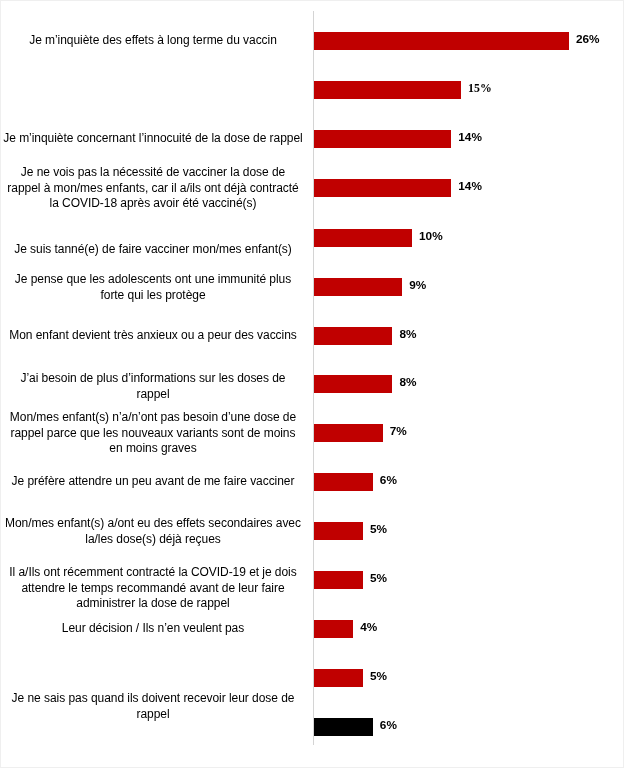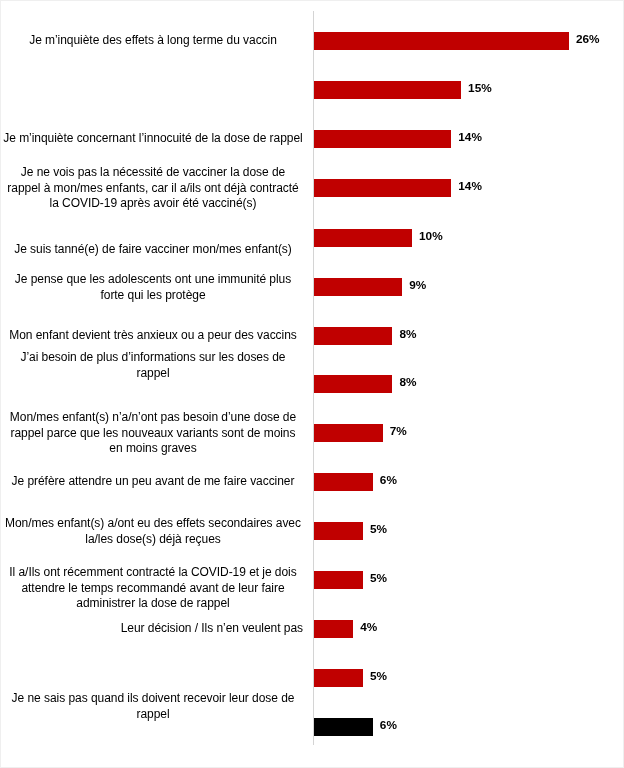--- a/index.html
+++ b/index.html
@@ -75,50 +75,50 @@
 <div id="chart-frame">
 
   <div id="axis-line"></div>
 
   <div id="plot-area">
       <div class="cat-label" style="top: 40px; transform: translateY(-50%); position: absolute;">Je m’inquiète des effets à long terme du vaccin</div>
       <div class="bar-wrap" style="top: 31px; height: 18px;">
         <span class="bar" style="width: 255px; background: rgb(192, 0, 0); height: 18px;"></span>
         <span class="val-label">26%</span>
       </div>
-      <div class="bar-wrap" style="top: 80px; height: 18px;">
+      <div class="bar-wrap" style="top: 80px; height: 18px; font-family: Liberation Serif, serif;">
         <span class="bar" style="width: 147.115px; background: rgb(192, 0, 0); height: 18px;"></span>
         <span class="val-label">15%</span>
       </div>
       <div class="cat-label" style="top: 138px; transform: translateY(-50%); position: absolute;">Je m’inquiète concernant l’innocuité de la dose de rappel</div>
       <div class="bar-wrap" style="top: 129px; height: 18px;">
         <span class="bar" style="width: 137.308px; background: rgb(192, 0, 0); height: 18px;"></span>
         <span class="val-label">14%</span>
       </div>
-      <div class="cat-label" style="top: 187px; transform: translateY(-50%); position: absolute;">Je ne vois pas la nécessité de vacciner la dose de rappel à mon/mes enfants, car il a/ils ont déjà contracté la COVID-19 après avoir été vacciné(s)</div>
+      <div class="cat-label" style="top: 187px; transform: translateY(-50%); position: absolute;">Je ne vois pas la nécessité de vacciner la dose de rappel à mon/mes enfants, car il a/ils ont déjà contracté la COVID-18 après avoir été vacciné(s)</div>
       <div class="bar-wrap" style="top: 178px; height: 18px;">
         <span class="bar" style="width: 137.308px; background: rgb(192, 0, 0); height: 18px;"></span>
         <span class="val-label">14%</span>
       </div>
       <div class="cat-label" style="top: 249px; transform: translateY(-50%); position: absolute;">Je suis tanné(e) de faire vacciner mon/mes enfant(s)</div>
       <div class="bar-wrap" style="top: 228px; height: 18px;">
         <span class="bar" style="width: 98.0769px; background: rgb(192, 0, 0); height: 18px;"></span>
         <span class="val-label">10%</span>
       </div>
       <div class="cat-label" style="top: 286px; transform: translateY(-50%); position: absolute;">Je pense que les adolescents ont une immunité plus forte qui les protège</div>
       <div class="bar-wrap" style="top: 277px; height: 18px;">
         <span class="bar" style="width: 88.2692px; background: rgb(192, 0, 0); height: 18px;"></span>
         <span class="val-label">9%</span>
       </div>
       <div class="cat-label" style="top: 335px; transform: translateY(-50%); position: absolute;">Mon enfant devient très anxieux ou a peur des vaccins</div>
       <div class="bar-wrap" style="top: 326px; height: 18px;">
         <span class="bar" style="width: 78.4615px; background: rgb(192, 0, 0); height: 18px;"></span>
         <span class="val-label">8%</span>
       </div>
-      <div class="cat-label" style="top: 364px; transform: translateY(-50%); position: absolute;">J’ai besoin de plus d’informations sur les doses de rappel</div>
+      <div class="cat-label" style="top: 385px; transform: translateY(-50%); position: absolute;">J’ai besoin de plus d’informations sur les doses de rappel</div>
       <div class="bar-wrap" style="top: 374px; height: 18px;">
         <span class="bar" style="width: 78.4615px; background: rgb(192, 0, 0); height: 18px;"></span>
         <span class="val-label">8%</span>
       </div>
       <div class="cat-label" style="top: 432px; transform: translateY(-50%); position: absolute;">Mon/mes enfant(s) n’a/n’ont pas besoin d’une dose de rappel parce que les nouveaux variants sont de moins en moins graves</div>
       <div class="bar-wrap" style="top: 423px; height: 18px;">
         <span class="bar" style="width: 68.6538px; background: rgb(192, 0, 0); height: 18px;"></span>
         <span class="val-label">7%</span>
       </div>
       <div class="cat-label" style="top: 481px; transform: translateY(-50%); position: absolute;">Je préfère attendre un peu avant de me faire vacciner</div>
@@ -129,21 +129,21 @@
       <div class="cat-label" style="top: 530px; transform: translateY(-50%); position: absolute;">Mon/mes enfant(s) a/ont eu des effets secondaires avec la/les dose(s) déjà reçues</div>
       <div class="bar-wrap" style="top: 521px; height: 18px;">
         <span class="bar" style="width: 49.0385px; background: rgb(192, 0, 0); height: 18px;"></span>
         <span class="val-label">5%</span>
       </div>
       <div class="cat-label" style="top: 579px; transform: translateY(-50%); position: absolute; margin-top: 8px;">Il a/Ils ont récemment contracté la COVID-19 et je dois attendre le temps recommandé avant de leur faire administrer la dose de rappel</div>
       <div class="bar-wrap" style="top: 570px; height: 18px;">
         <span class="bar" style="width: 49.0385px; background: rgb(192, 0, 0); height: 18px;"></span>
         <span class="val-label">5%</span>
       </div>
-      <div class="cat-label" style="top: 628px; transform: translateY(-50%); position: absolute; text-align: right;">Leur décision / Ils n’en veulent pas</div>
+      <div class="cat-label" style="top: 628px; transform: translateY(-50%); position: absolute;">Leur décision / Ils n’en veulent pas</div>
       <div class="bar-wrap" style="top: 619px; height: 18px;">
         <span class="bar" style="width: 39.2308px; background: rgb(192, 0, 0); height: 18px;"></span>
         <span class="val-label">4%</span>
       </div>
       <div class="cat-label" style="top: 677px; transform: translateY(-50%); position: absolute; margin-top: 28px;">Je ne sais pas quand ils doivent recevoir leur dose de rappel</div>
       <div class="bar-wrap" style="top: 668px; height: 18px;">
         <span class="bar" style="width: 49.0385px; background: rgb(192, 0, 0); height: 18px;"></span>
         <span class="val-label">5%</span>
       </div>
       <div class="bar-wrap" style="top: 717px; height: 18px;">

